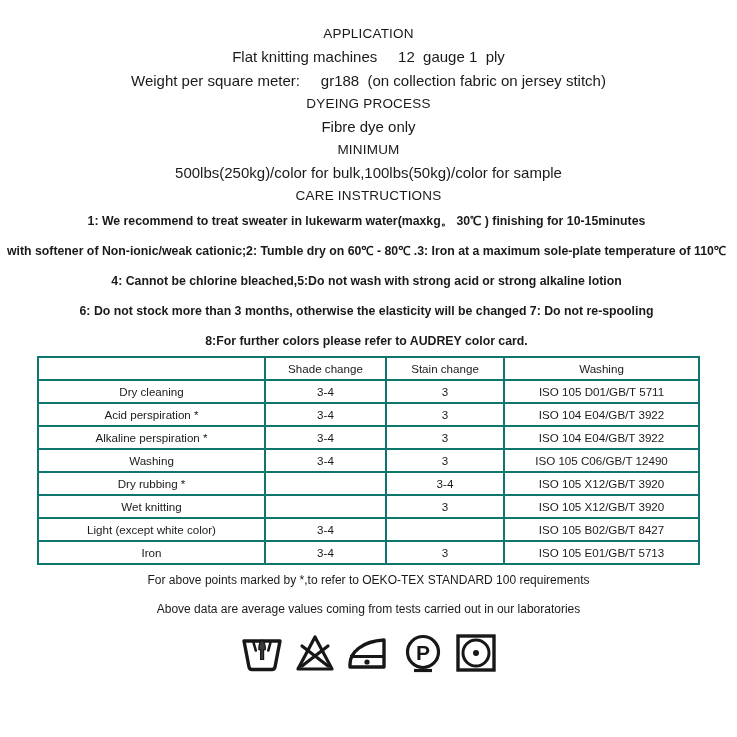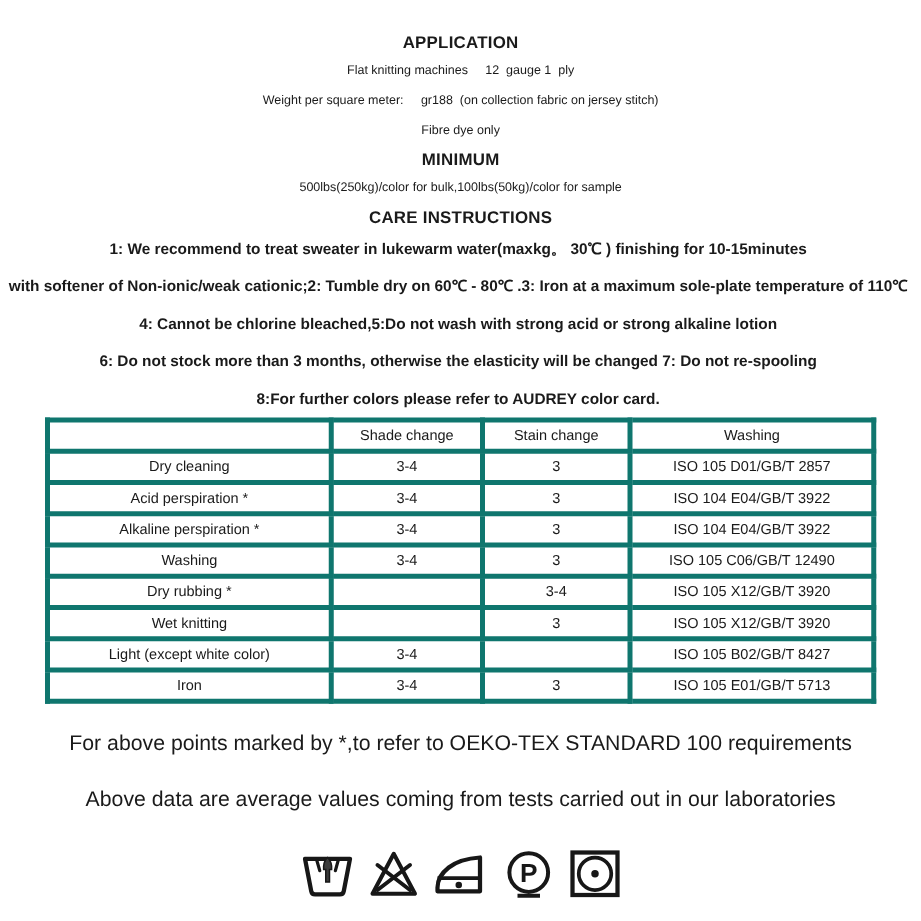--- a/index.html
+++ b/index.html
@@ -16,30 +16,30 @@
   }
   .page {
     position: relative;
     width: 737px;
     height: 737px;
     box-sizing: border-box;
     padding: 22px 0 0 0;
   }
   .heading {
     text-align: center;
-    font-weight: bold;
+    font-weight: normal;
     font-size: 13.5px;
     letter-spacing: 0.2px;
     margin: 0;
     padding: 4px 0 3px 0;
     line-height: 15px;
   }
   .line {
     text-align: center;
-    font-size: 10px;
+    font-size: 15px;
     line-height: 15px;
     margin: 0;
     padding: 5px 0 4px 0;
     white-space: pre;
   }
   .care-line {
     text-align: center;
     font-size: 12.3px;
     line-height: 15px;
     margin: 0;
@@ -57,40 +57,40 @@
     padding: 14px 0 9px 0;
   }
   table.fastness {
     border-collapse: collapse;
     width: 661px;
     margin: 0 auto;
     table-layout: fixed;
     font-size: 11.6px;
   }
   table.fastness td, table.fastness th {
-    border: 4px solid #0f766e;
+    border: 2px solid #0f766e;
     height: 21px;
     text-align: center;
     vertical-align: middle;
     font-weight: normal;
     padding: 0 2px;
     line-height: 13px;
     color: #1a1a1a;
   }
   table.fastness col.c0 { width: 227px; }
   table.fastness col.c1 { width: 121px; }
   table.fastness col.c2 { width: 118px; }
   table.fastness col.c3 { width: 195px; }
 
   
   .footnote {
     text-align: center;
-    font-size: 17px;
-    line-height: 15px;
-    margin: 16px;
+    font-size: 12px;
+    line-height: 15px;
+    margin: 0;
     padding: 8px 0 6px 0;
   }
 
   
   .symbols {
     display: flex;
     justify-content: center;
     align-items: center;
     gap: 9px;
     padding-top: 10px;
@@ -103,20 +103,21 @@
 <div class="page">
 
   <div>
     <div class="heading">APPLICATION</div>
     <div class="line">Flat knitting machines     12  gauge 1  ply</div>
     <div class="line">Weight per square meter:     gr188  (on collection fabric on jersey stitch)</div>
   </div>
 
 
   <div>
+    <div class="heading">DYEING PROCESS</div>
     <div class="line">Fibre dye only</div>
   </div>
 
   <div>
     <div class="heading">MINIMUM</div>
     <div class="line">500lbs(250kg)/color for bulk,100lbs(50kg)/color for sample</div>
   </div>
 
   <div>
     <div class="heading">CARE INSTRUCTIONS</div>
@@ -141,21 +142,21 @@
           <th>Shade change</th>
           <th>Stain change</th>
           <th>Washing</th>
         </tr>
       </thead>
       <tbody>
         <tr>
           <td>Dry cleaning</td>
           <td>3-4</td>
           <td>3</td>
-          <td>ISO 105 D01/GB/T 2857</td>
+          <td>ISO 105 D01/GB/T 5711</td>
         </tr>
         <tr>
           <td>Acid perspiration  *</td>
           <td>3-4</td>
           <td>3</td>
           <td>ISO 104 E04/GB/T 3922</td>
         </tr>
         <tr>
           <td>Alkaline perspiration *</td>
           <td>3-4</td>

